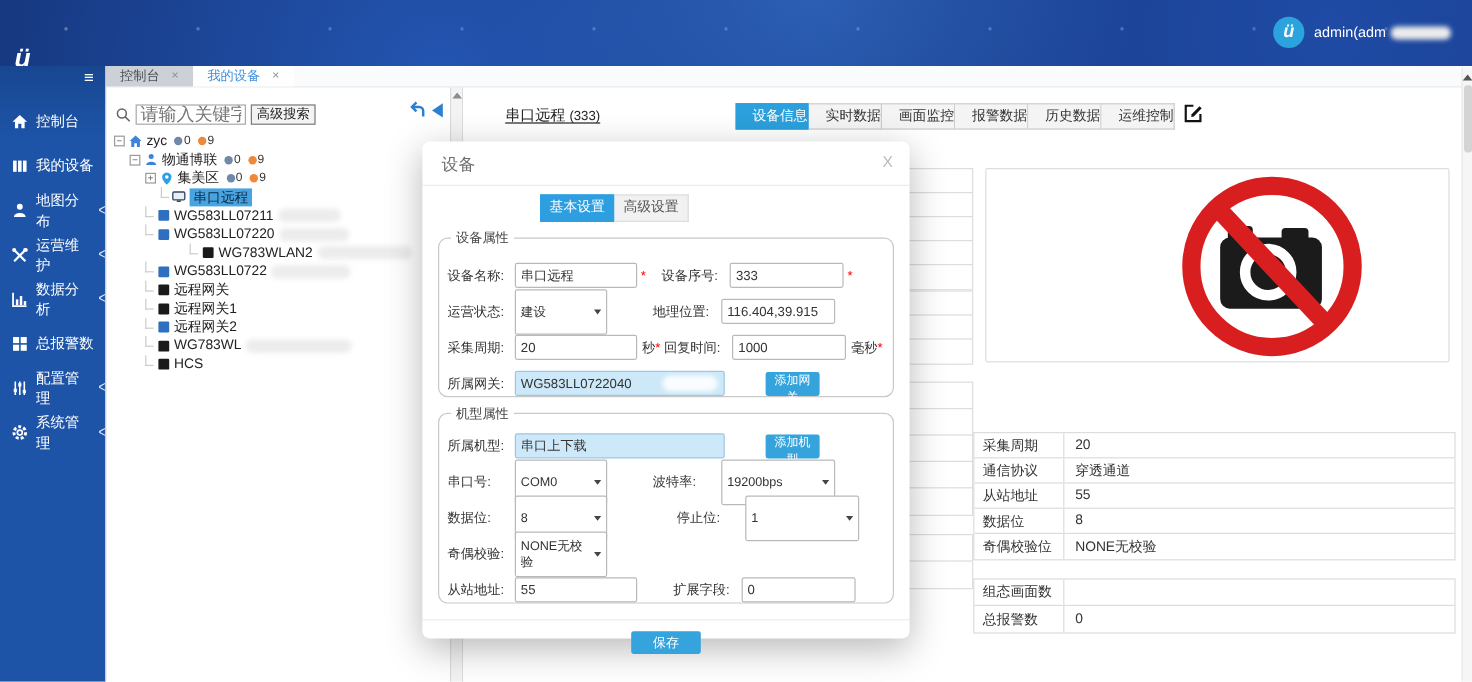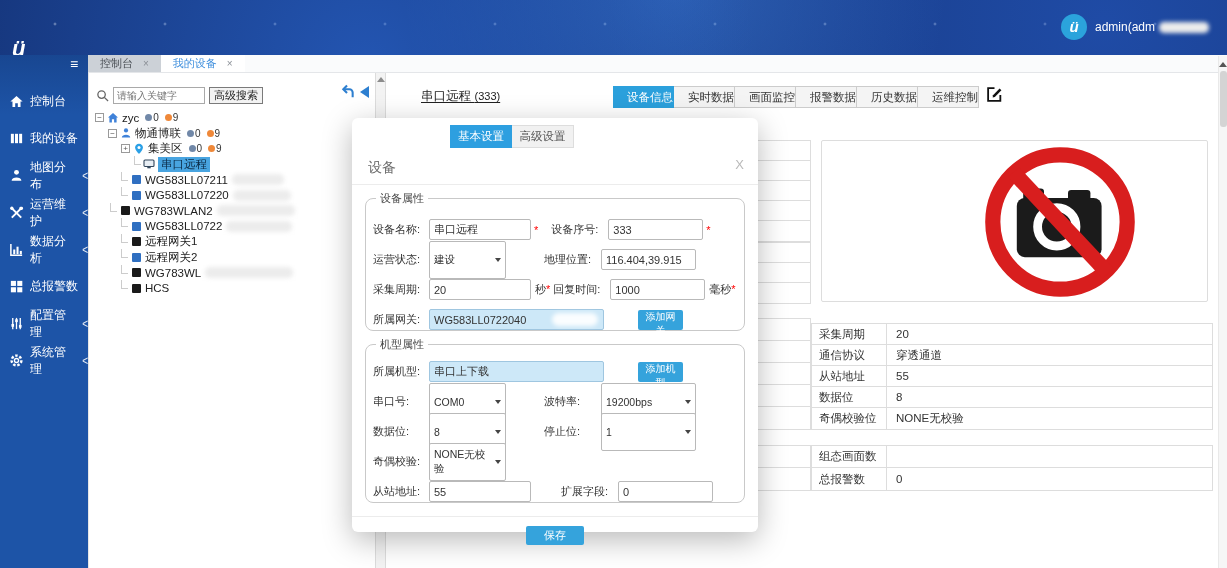--- a/index.html
+++ b/index.html
@@ -35,21 +35,21 @@
     background-image:linear-gradient(180deg, rgba(10,30,80,.25), rgba(10,30,80,0) 60px); }
   #side-menu { padding-top:28px; }
   .side-item { display:flex; align-items:center; gap:6px; height:37px; padding-left:9px; color:#fff; font-size:12px; cursor:pointer; }
   .side-ico { width:15px; height:15px; flex:0 0 15px; display:inline-flex; }
   .side-ico svg { width:15px; height:15px; }
   .chev { margin-left:2px; font-size:10px; color:rgba(255,255,255,.9); transform:scaleY(1.3); }
 
   
   #tree-panel { position:absolute; left:88px; top:73px; width:287px; bottom:0; background:#fff; border-left:1px solid #e6e6e6; }
   #search-row { position:absolute; left:7px; top:14px; display:flex; align-items:center; gap:4px; }
-  #search-input { width:92px; height:17px; border:1px solid #a9a9a9; font-size:10px; padding:0 3px; color:#444; }
+  #search-input { width:92px; height:17px; border:1px solid #a9a9a9; font-size:15px; padding:0 3px; color:#444; }
   #adv-search { height:17px; border:1px solid #7a7a7a; background:#f3f3f3; font-size:11px; padding:0 4px; line-height:15px; cursor:pointer; color:#222; }
   #tree-nodes { position:absolute; left:0; top:37px; right:2px; bottom:0; overflow:hidden; }
   .tree-row { height:15.5px; display:flex; align-items:center; font-size:11.5px; white-space:nowrap; cursor:pointer; }
   .exp { width:9px; height:9px; border:1px solid #9a9a9a; background:#fff; font-size:8px; line-height:7px; text-align:center; color:#555; margin-right:3px; flex:0 0 9px; }
   .twig { width:7px; height:9px; border-left:1px solid #ccc; border-bottom:1px solid #ccc; margin:-7px 2px 0 0; flex:0 0 7px; }
   .tico { width:12px; height:12px; margin-right:3px; display:inline-flex; flex:0 0 12px; }
   .tico svg { width:12px; height:12px; }
   .sq { width:9px; height:9px; margin:1.5px; border-radius:1px; display:block; }
   .tlab { color:#222; }
   .tlab.tsel { background:#48a4e0; color:#0c2b47; padding:0 3px; }
@@ -70,21 +70,21 @@
   #device-title .sn { font-size:11px; }
   #page-tabs { position:absolute; left:227px; top:13px; display:flex; }
   .ptab { width:61px; height:22px; line-height:20px; text-align:right; font-size:11.5px; background:#f4f4f4; border:1px solid #ccc; border-left:none; color:#333; cursor:pointer; }
   .ptab:first-child { border-left:1px solid #ccc; }
   .ptab.on { background:#2ba0dc; border-color:#2ba0dc; color:#fff; }
   #edit-icon { position:absolute; left:600px; top:13px; width:17px; height:17px; cursor:pointer; }
 
   #img-box { position:absolute; left:435px; top:67px; width:387px; height:162px; border:1px solid #ddd; border-radius:2px; background:#fff; }
   #no-camera { position:absolute; left:158px; top:1px; width:160px; height:160px; }
 
-  .info-table { position:absolute; left:425px; width:402px; border:1px solid #ddd; background:#fff; }
+  .info-table { position:absolute; left:425px; width:402px; border:1px solid #ddd; background:#fff;margin-top:37px; }
   .irow { display:flex; border-bottom:1px solid #ddd; }
   .irow:last-child { border-bottom:none; }
   .ilab { width:75px; padding:0 0 0 7px; border-right:1px solid #ddd; color:#333; display:flex; align-items:center; font-size:11.5px; }
   .ival { flex:1; padding-left:9px; display:flex; align-items:center; color:#333; font-size:11.5px; }
   #info-table-1 { top:250px; } #info-table-1 .irow { height:21px; }
   #info-table-2 { top:372px; } #info-table-2 .irow { height:22px; }
 
   .ghost { position:absolute; left:215px; width:210px; border:1px solid #ddd; background:#fff; }
   .ghost .grow { border-bottom:1px solid #ddd; }
   .ghost .grow:last-child { border-bottom:none; }
@@ -319,35 +319,42 @@
         <span class="redact" style="width: 52px;"></span>
       </div>
       <div class="tree-row" style="padding-left: 32px;">
         <span class="twig"></span>
         <span class="tico">
           <span class="sq" style="background:#2f6fc1"></span>
         </span>
         <span class="tlab">WG583LL07220</span>
         <span class="redact" style="width: 58px;"></span>
       </div>
-      <div class="tree-row" style="padding-left: 21px;">
+      <div class="tree-row" style="padding-left: 21px; margin-left: 48px;">
         <span class="twig"></span>
         <span class="tico">
           <span class="sq" style="background:#1a1a1a"></span>
         </span>
         <span class="tlab">WG783WLAN2</span>
         <span class="redact" style="width: 78px;"></span>
       </div>
       <div class="tree-row" style="padding-left: 32px;">
         <span class="twig"></span>
         <span class="tico">
           <span class="sq" style="background:#2f6fc1"></span>
         </span>
         <span class="tlab">WG583LL0722</span>
         <span class="redact" style="width: 66px;"></span>
+      </div>
+      <div class="tree-row" style="padding-left: 32px;">
+        <span class="twig"></span>
+        <span class="tico">
+          <span class="sq" style="background:#1a1a1a"></span>
+        </span>
+        <span class="tlab">远程网关</span>
       </div>
       <div class="tree-row" style="padding-left: 32px;">
         <span class="twig"></span>
         <span class="tico">
           <span class="sq" style="background:#1a1a1a"></span>
         </span>
         <span class="tlab">远程网关1</span>
       </div>
       <div class="tree-row" style="padding-left: 32px;">
         <span class="twig"></span>
@@ -467,27 +474,27 @@
       </div>
     </div>
 </div>
 
 <div id="v-scroll">
   <div class="tri-up"></div>
   <div id="v-thumb"></div>
 </div>
 
 <div id="modal">
+  <div id="modal-head">
+    <span id="modal-title">设备</span>
+    <span id="modal-close">X</span>
+  </div>
   <div id="modal-tabs">
     <div class="mtab on">基本设置</div>
     <div class="mtab off">高级设置</div>
-  </div>
-  <div id="modal-head">
-    <span id="modal-title">设备</span>
-    <span id="modal-close">X</span>
   </div>
 
   <fieldset>
     <legend>设备属性</legend>
     <div class="frow">
       <span class="flab">设备名称:</span>
       <input class="inp" value="串口远程" style="">
       <span class="star">*</span>
       <span class="flab2" style="margin-left:13px">设备序号:</span>
       <input class="inp w2" value="333" style="">
@@ -538,21 +545,21 @@
           <span>19200bps</span>
           <i class="sarr"></i>
         </div>
     </div>
     <div class="frow">
       <span class="flab">数据位:</span>
       <div class="sel">
           <span>8</span>
           <i class="sarr"></i>
         </div>
-      <span class="flab2" style="margin-left:38px">停止位:</span>
+      <span class="flab2" style="margin-left:58px">停止位:</span>
       <div class="sel w2">
           <span>1</span>
           <i class="sarr"></i>
         </div>
     </div>
     <div class="frow">
       <span class="flab">奇偶校验:</span>
       <div class="sel">
           <span>NONE无校验</span>
           <i class="sarr"></i>

